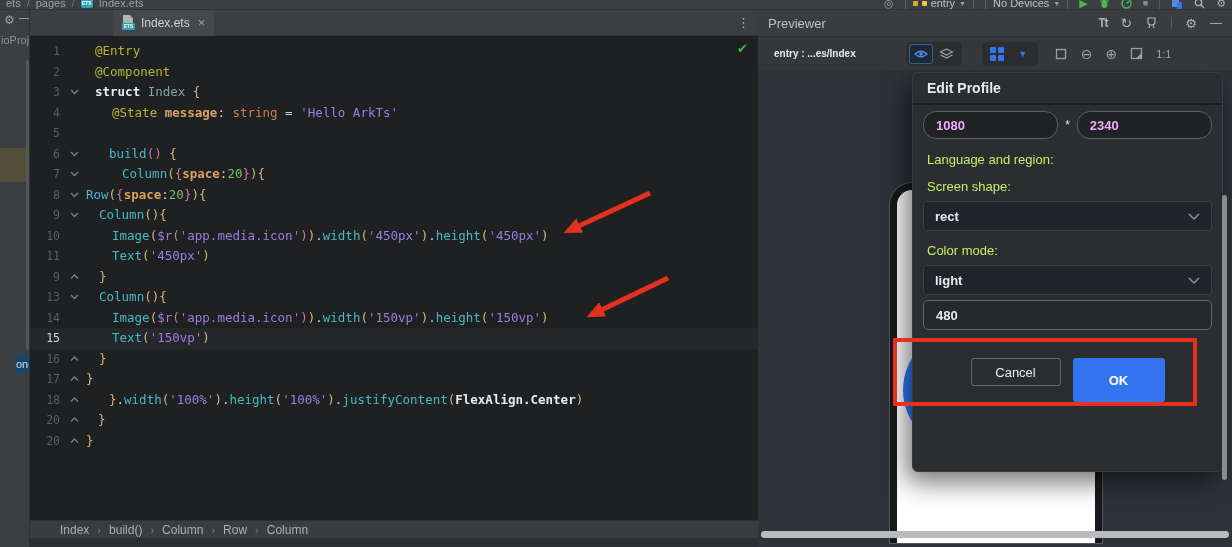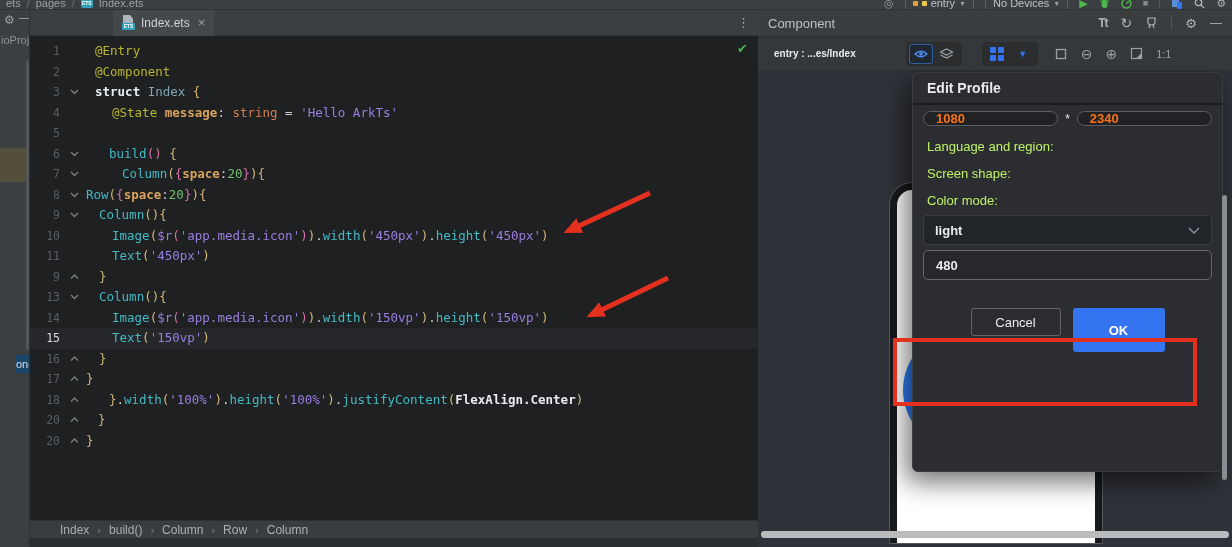--- a/index.html
+++ b/index.html
@@ -74,21 +74,21 @@
   .ratio { font-size:11px; color:#9AA0A6; }
 
   .prevcontent { position:relative; flex:1; background:#2F3238; overflow:hidden; }
   .phone { position:absolute; left:132px; top:113px; width:212px; height:360px; background:#fff; border:7px solid #17191B; border-bottom:none; border-radius:22px 22px 0 0; box-shadow:0 0 0 1px #55585C; z-index:1; }
   .bluecircle { position:absolute; left:145px; top:260px; width:120px; height:120px; border-radius:50%; background:#2E7CF6; z-index:2; }
 
   .dialog { position:absolute; left:154px; top:2px; width:311px; height:400px; background:#2B2D30; border:1px solid #3A3D40; border-radius:6px; box-shadow:-6px 10px 26px rgba(0,0,0,.55); z-index:3; }
   .dlg-title { padding:7px 14px; font-size:14px; font-weight:bold; color:#E8EAED; border-bottom:2px solid #1A1C1E; height:32px; }
   .dlg-body { padding:6px 10px 0 10px; }
   .dimrow { display:flex; align-items:center; gap:7px; }
-  .numin { flex:1; height:15px; background:#202225; border:1px solid #5A5E66; border-radius:13px; color:#f97316; font-size:13px; font-weight:bold; padding-left:12px; font-family:"Liberation Sans",sans-serif; outline:none; min-width:0; }
+  .numin { flex:1; height:28px; background:#202225; border:1px solid #5A5E66; border-radius:13px; color:#f0abfc; font-size:13px; font-weight:bold; padding-left:12px; font-family:"Liberation Sans",sans-serif; outline:none; min-width:0; }
   .starsep { color:#E8EAED; font-size:12px; }
   .dlabel { margin:12px 4px 0; color:#bef264; font-size:13px; }
   .dlabel.mt13 { margin-top:13px; }
   .dselect { margin-top:7px; height:30px; background:#212428; border:1px solid #3A3E44; border-radius:3px; display:flex; align-items:center; padding:0 11px; color:#E9EBEE; font-size:13px; font-weight:bold; }
   .dselect svg { margin-left:auto; }
   .dpiin { margin-top:5px; width:100%; height:30px; background:#26282B; border:1px solid #63676D; border-radius:5px; color:#E8EAED; font-size:13px; font-weight:bold; padding-left:12px; font-family:"Liberation Sans",sans-serif; outline:none; }
   .btnrow { margin-top:28px; display:flex; justify-content:center; gap:12px; }
   .btn-cancel { width:90px; height:28px; background:#2B2D30; border:1px solid #63676D; border-radius:3px; color:#E8EAED; font-size:13px; font-family:"Liberation Sans",sans-serif; }
   .btn-ok { width:92px; height:44px; background:#3574F0; border:none; border-radius:3px; color:#fff; font-size:13px; font-weight:bold; font-family:"Liberation Sans",sans-serif; }
 
@@ -341,21 +341,21 @@
         <span class="cs">›</span>
         <span>Row</span>
         <span class="cs">›</span>
         <span>Column</span>
       </div>
       <div class="statusstrip"></div>
     </div>
 
     <div class="prevcol">
       <div class="prevheader">
-        <span>Component</span>
+        <span>Previewer</span>
         <span class="ph-icons">
           <span class="bold">Tt</span>
           <span style="font-size:14px">↻</span>
           <svg width="13" height="12" viewBox="0 0 13 12">
               <path d="M3 1 L10 1 L10 5 Q10 8 6.5 8 Q3 8 3 5 Z" fill="none" stroke="#AEB3B8" stroke-width="1.2"></path>
               <line x1="5" y1="8" x2="4" y2="11" stroke="#AEB3B8" stroke-width="1.2"></line>
               <line x1="8" y1="8" x2="9" y2="11" stroke="#AEB3B8" stroke-width="1.2"></line>
             </svg>
           <span class="sep-v"></span>
           <span style="font-size:13px">⚙</span>
@@ -411,20 +411,26 @@
         <div class="dialog">
           <div class="dlg-title">Edit Profile</div>
           <div class="dlg-body">
             <div class="dimrow">
               <input class="numin" value="1080" style="">
               <span class="starsep">*</span>
               <input class="numin" value="2340" style="">
             </div>
             <div class="dlabel mt13">Language and region:</div>
             <div class="dlabel">Screen shape:</div>
+            <div class="dselect">
+              <span>rect</span>
+              <svg width="12" height="7" viewBox="0 0 12 7">
+                  <polyline points="1,1 6,6 11,1" fill="none" stroke="#8F959B" stroke-width="1.4"></polyline>
+                </svg>
+            </div>
             <div class="dlabel">Color mode:</div>
             <div class="dselect">
               <span>light</span>
               <svg width="12" height="7" viewBox="0 0 12 7">
                   <polyline points="1,1 6,6 11,1" fill="none" stroke="#8F959B" stroke-width="1.4"></polyline>
                 </svg>
             </div>
             <input class="dpiin" value="480" style="">
             <div class="btnrow">
               <button class="btn-cancel">Cancel</button>

